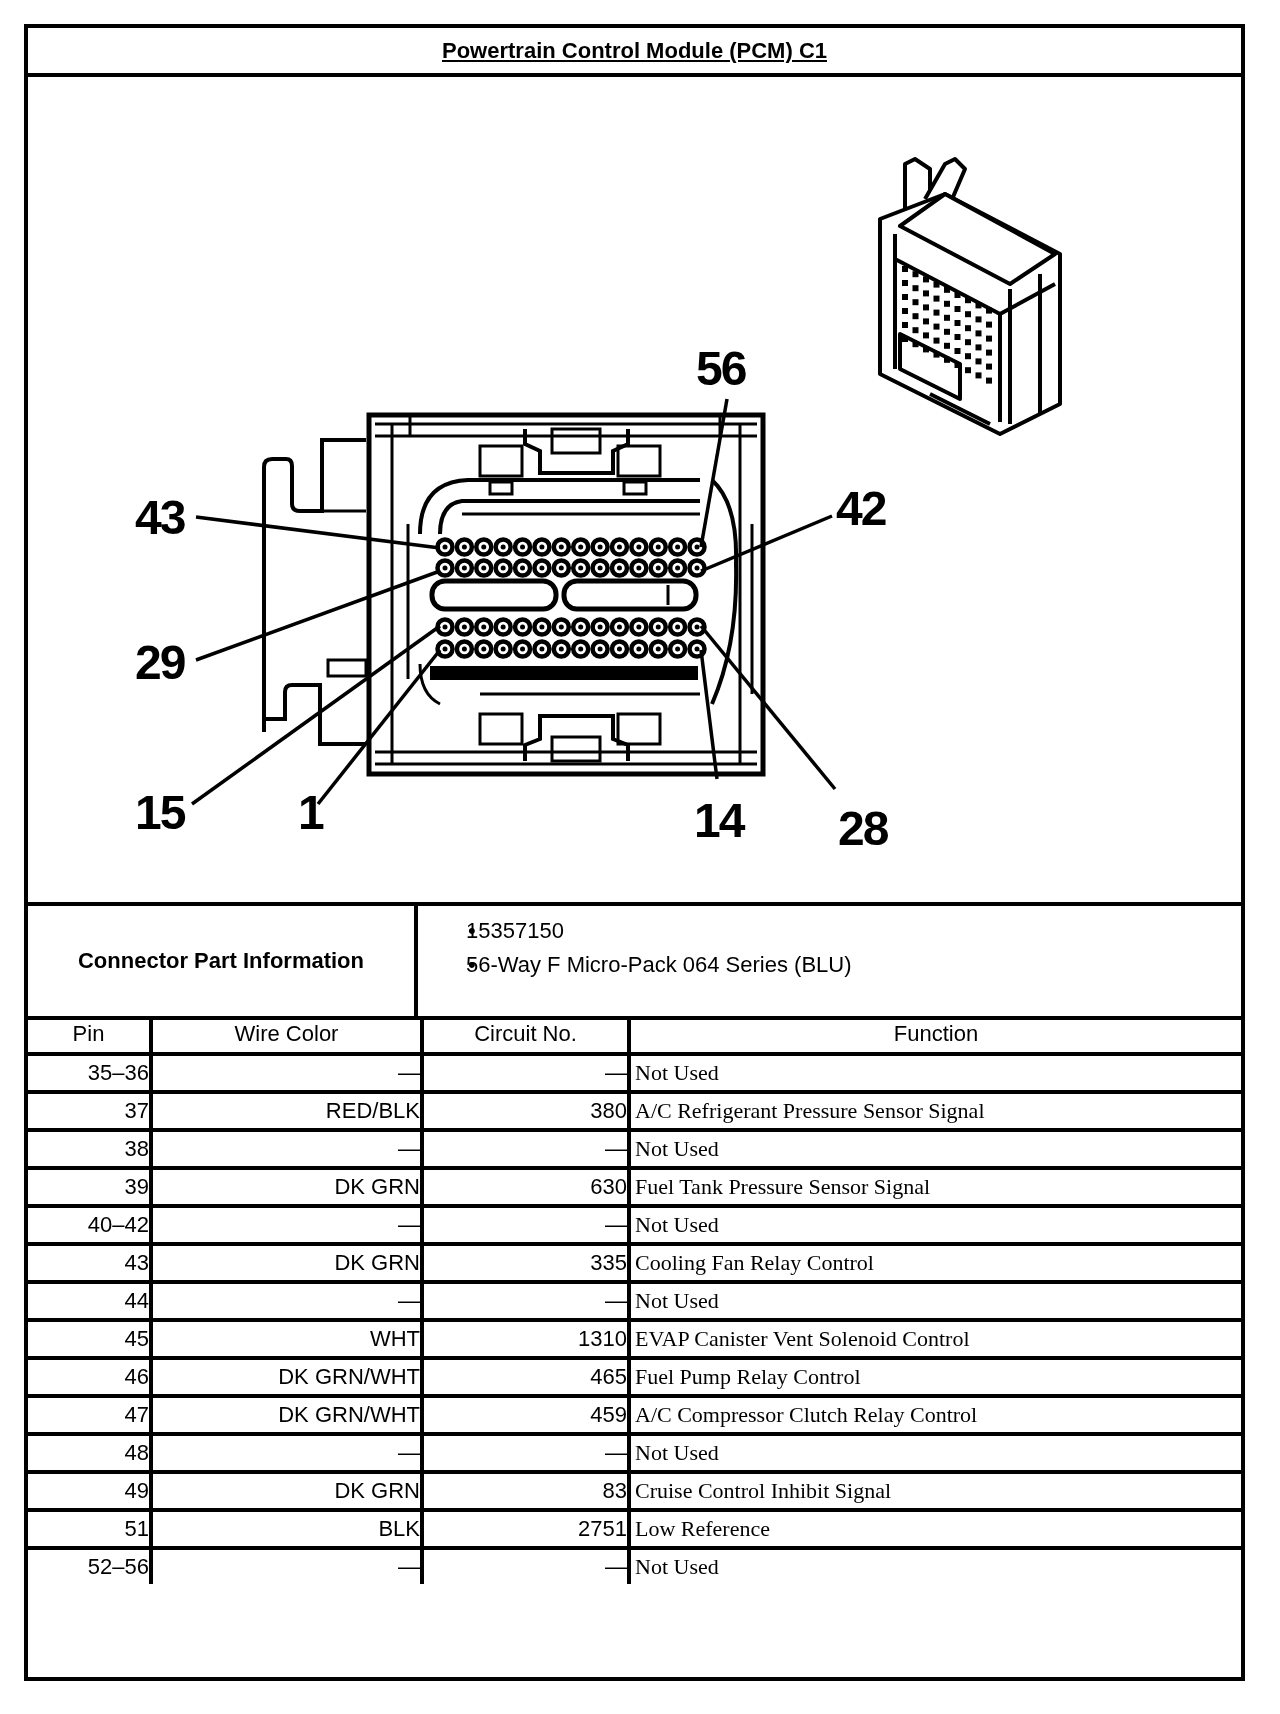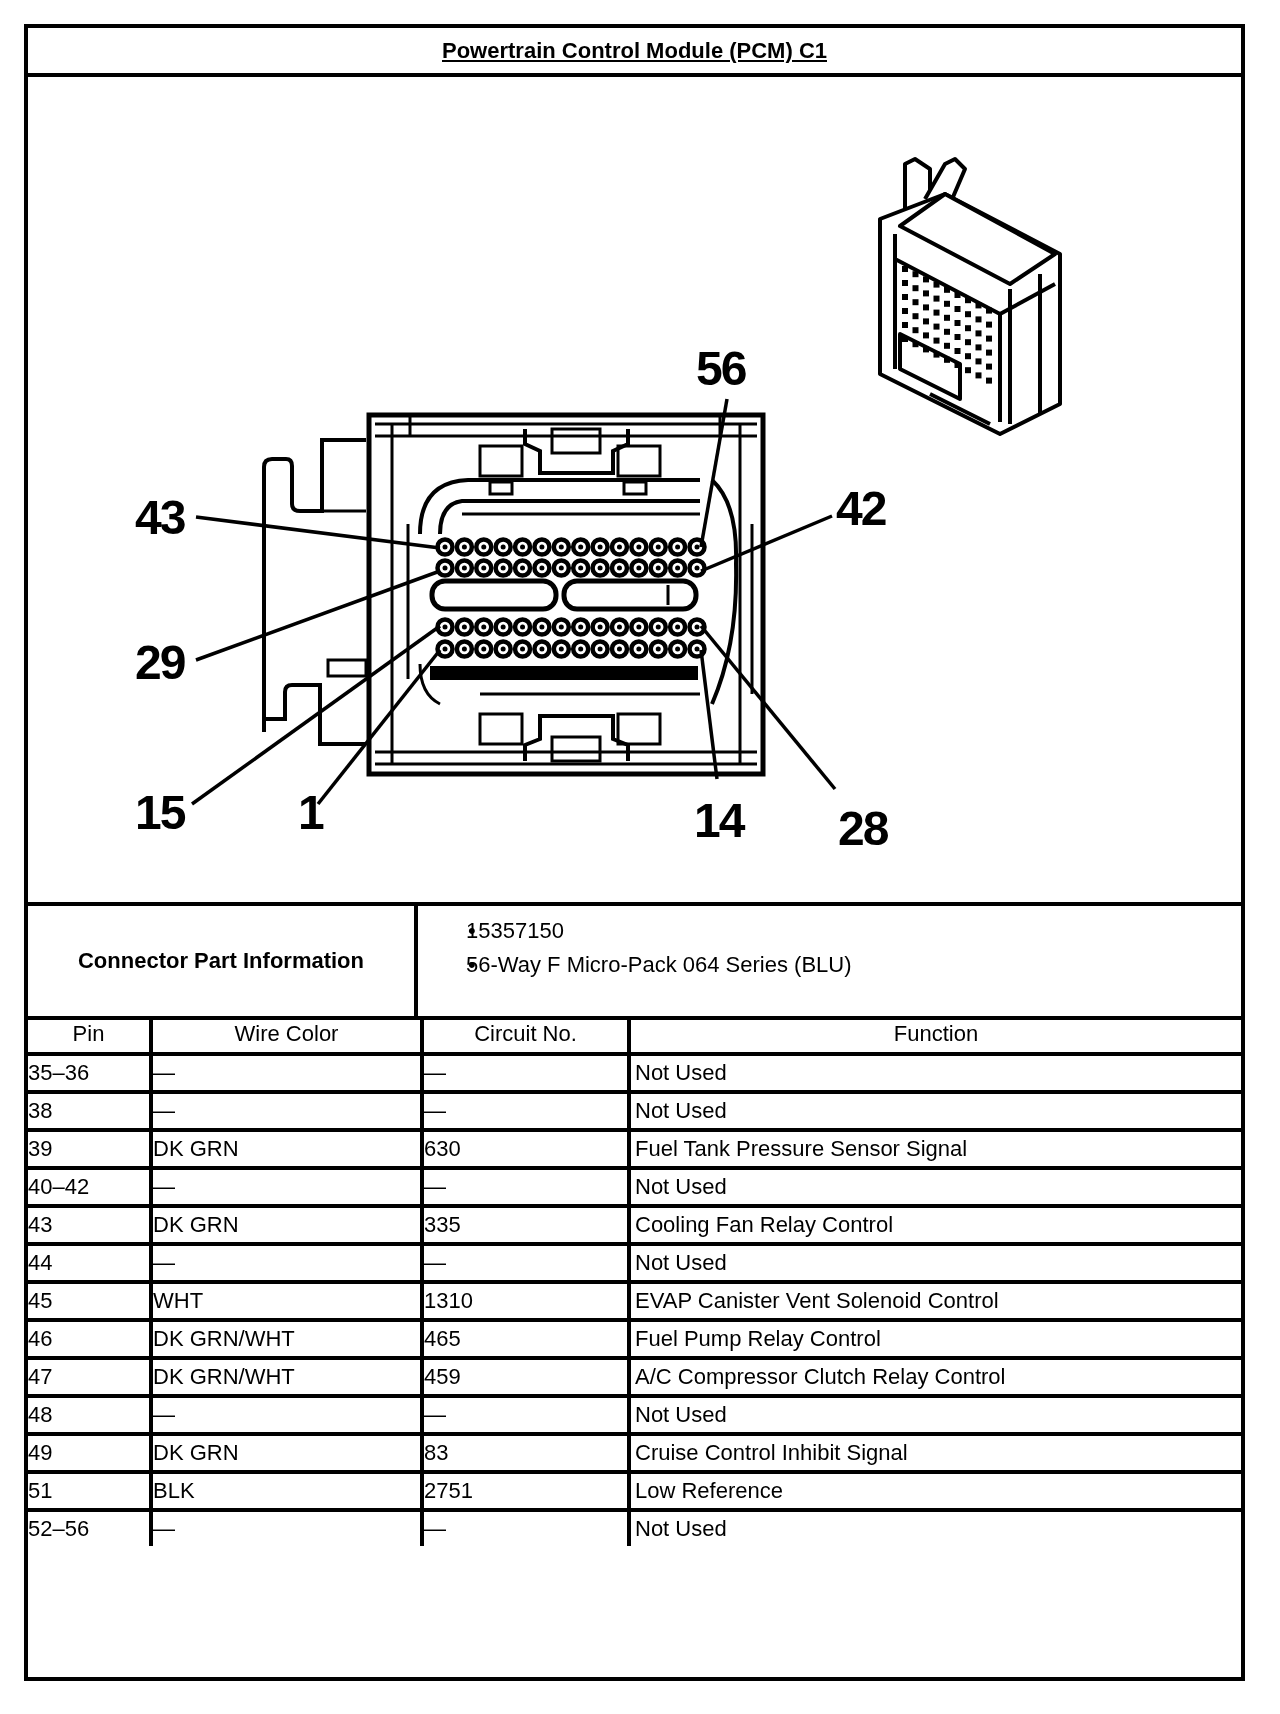--- a/index.html
+++ b/index.html
@@ -18,22 +18,22 @@
                 display:flex; align-items:center; justify-content:center;
                 font-weight:bold; font-size:22px; border-right:4px solid #000; box-sizing:border-box; }
   .info-list { position:absolute; left:390px; top:8px; right:0; margin:0; padding:0; list-style:none;
                font-size:22px; }
   .info-list li { position:relative; padding-left:48px; height:34px; line-height:34px; }
   .info-list li::before { content:"\2022"; position:absolute; left:50px; font-size:22px; }
   table.pins { position:absolute; left:0; top:988px; width:1213px; border-collapse:collapse;
                table-layout:fixed; font-size:22px; }
   table.pins th, table.pins td { border:4px solid #000; padding:0; height:34px; }
   table.pins th { font-weight:normal; height:36px; }
-  table.pins td.c { text-align:left; }
-  table.pins td.f { text-align:left; padding-left:4px; }
+  table.pins td.c { text-align:right; }
+  table.pins td.f { text-align:left; padding-left:4px;font-family:Liberation Serif, serif; }
   table.pins tr:first-child th { border-top:none; }
   table.pins th:first-child, table.pins td:first-child { border-left:none; }
   table.pins th:last-child, table.pins td:last-child { border-right:none; }
   table.pins tr:last-child td { border-bottom:none; }
   .lbl { font-weight:bold; font-size:48px; fill:#000; font-family:"Liberation Sans", sans-serif; letter-spacing:-2px; }
 </style>
 </head>
 <body>
 
 <div class="frame">
@@ -319,20 +319,26 @@
       </tr>
     </thead>
     <tbody id="rows">
         <tr>
           <td class="c">35–36</td>
           <td class="c">—</td>
           <td class="c">—</td>
           <td class="f">Not Used</td>
         </tr>
         <tr>
+          <td class="c">37</td>
+          <td class="c">RED/BLK</td>
+          <td class="c">380</td>
+          <td class="f">A/C Refrigerant Pressure Sensor Signal</td>
+        </tr>
+        <tr>
           <td class="c">38</td>
           <td class="c">—</td>
           <td class="c">—</td>
           <td class="f">Not Used</td>
         </tr>
         <tr>
           <td class="c">39</td>
           <td class="c">DK GRN</td>
           <td class="c">630</td>
           <td class="f">Fuel Tank Pressure Sensor Signal</td>

